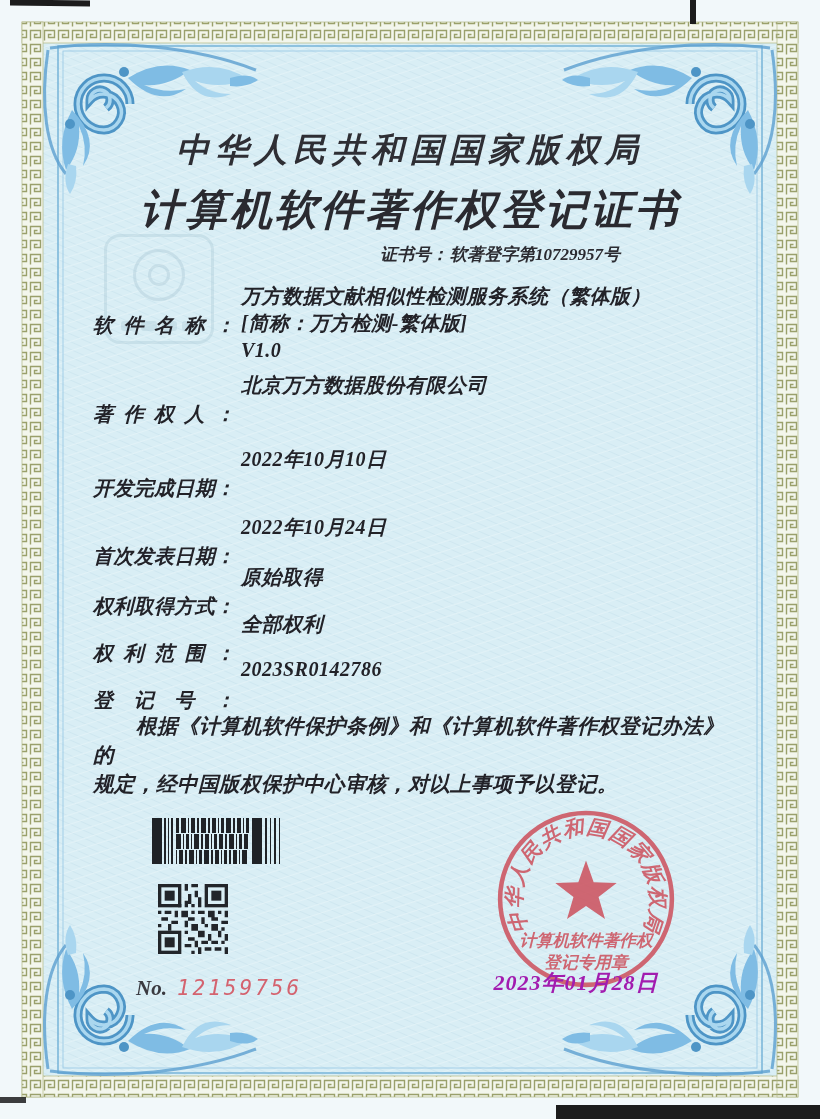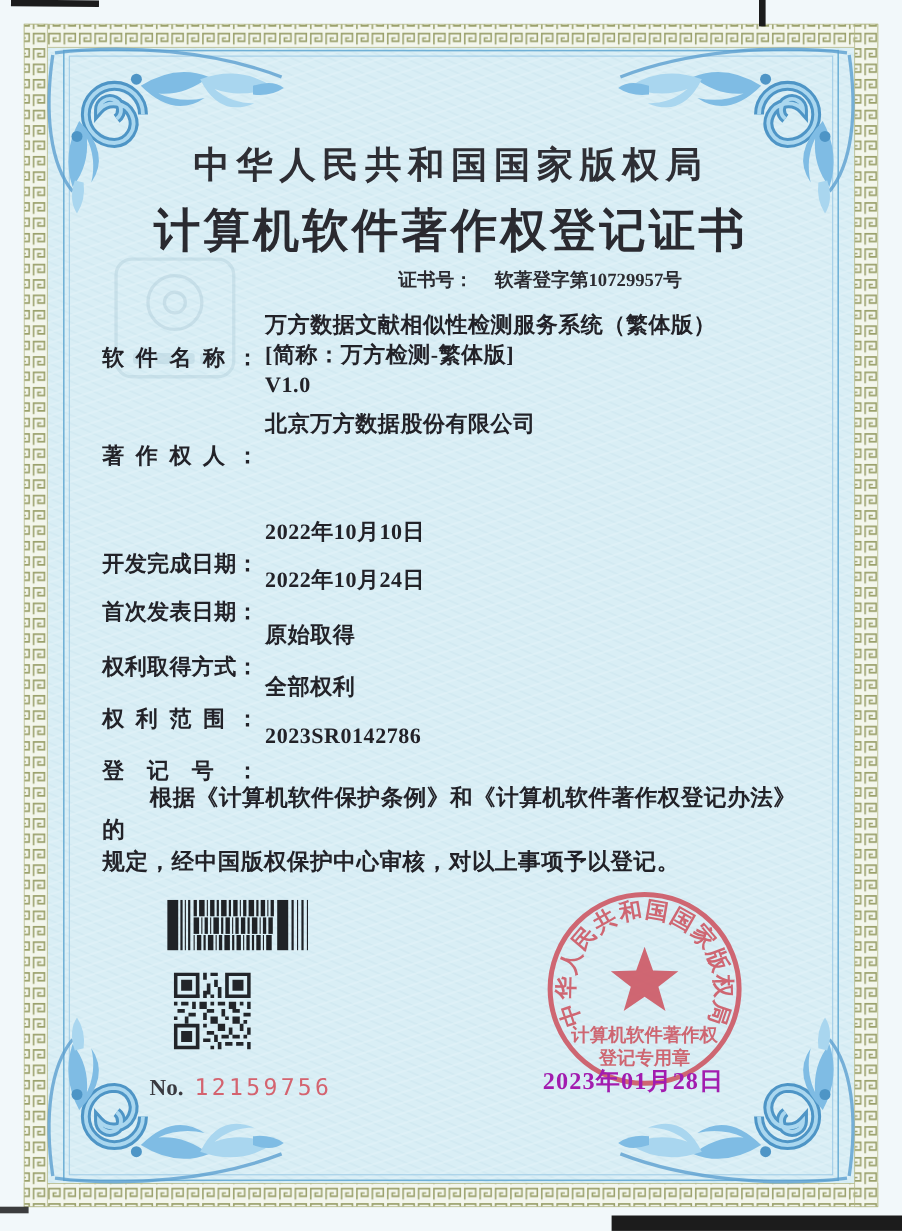--- a/index.html
+++ b/index.html
@@ -5,20 +5,21 @@
   html,body{margin:0;padding:0;}
   body{
     width:820px;height:1119px;
     background:#f2f8fa;
     font-family:"Liberation Serif","DejaVu Serif",serif;
     overflow:hidden;
   }
   #cert{
     position:relative;width:696px;height:1119px;
     background:#f2f8fa;
+    font-style:italic;
   }
   #frame-svg{position:absolute;left:0;top:0;z-index:0;}
   .layer{position:absolute;z-index:2;}
 
   
   .authority{
     left:0;top:128px;width:820px;text-align:center;
     font-size:33px;font-weight:bold;color:#2e2e34;letter-spacing:6px;
   }
   .cert-title{
@@ -144,38 +145,38 @@
         <span></span>
         <span></span>
         <span></span>
         <span></span>
       </div>
   </div>
 
   <div class="layer authority">中华人民共和国国家版权局</div>
   <div class="layer cert-title">计算机软件著作权登记证书</div>
   <div class="layer cert-no">
-    <span>证书号：</span><span style="margin-left:20px">软著登字第10729957号</span>
+    <span>证书号：</span><span style="margin-left:2px">软著登字第10729957号</span>
   </div>
 
   <div class="layer frow" style="top:283px">
     <span class="flabel">软件名称：</span>
     <span class="fvalue">
       <span class="vline">万方数据文献相似性检测服务系统（繁体版）</span>
       <span class="vline">[简称：万方检测-繁体版]</span>
       <span class="vline">V1.0</span>
     </span>
   </div>
 
   <div class="layer frow" style="top:372px">
     <span class="flabel">著作权人：</span>
     <span class="fvalue">北京万方数据股份有限公司</span>
   </div>
 
-  <div class="layer frow" style="top:470px">
+  <div class="layer frow" style="top:446px">
     <span class="flabel">开发完成日期：</span>
     <span class="fvalue">2022年10月10日</span>
   </div>
 
   <div class="layer frow" style="top:514px">
     <span class="flabel">首次发表日期：</span>
     <span class="fvalue">2022年10月24日</span>
   </div>
 
   <div class="layer frow" style="top:611px">

